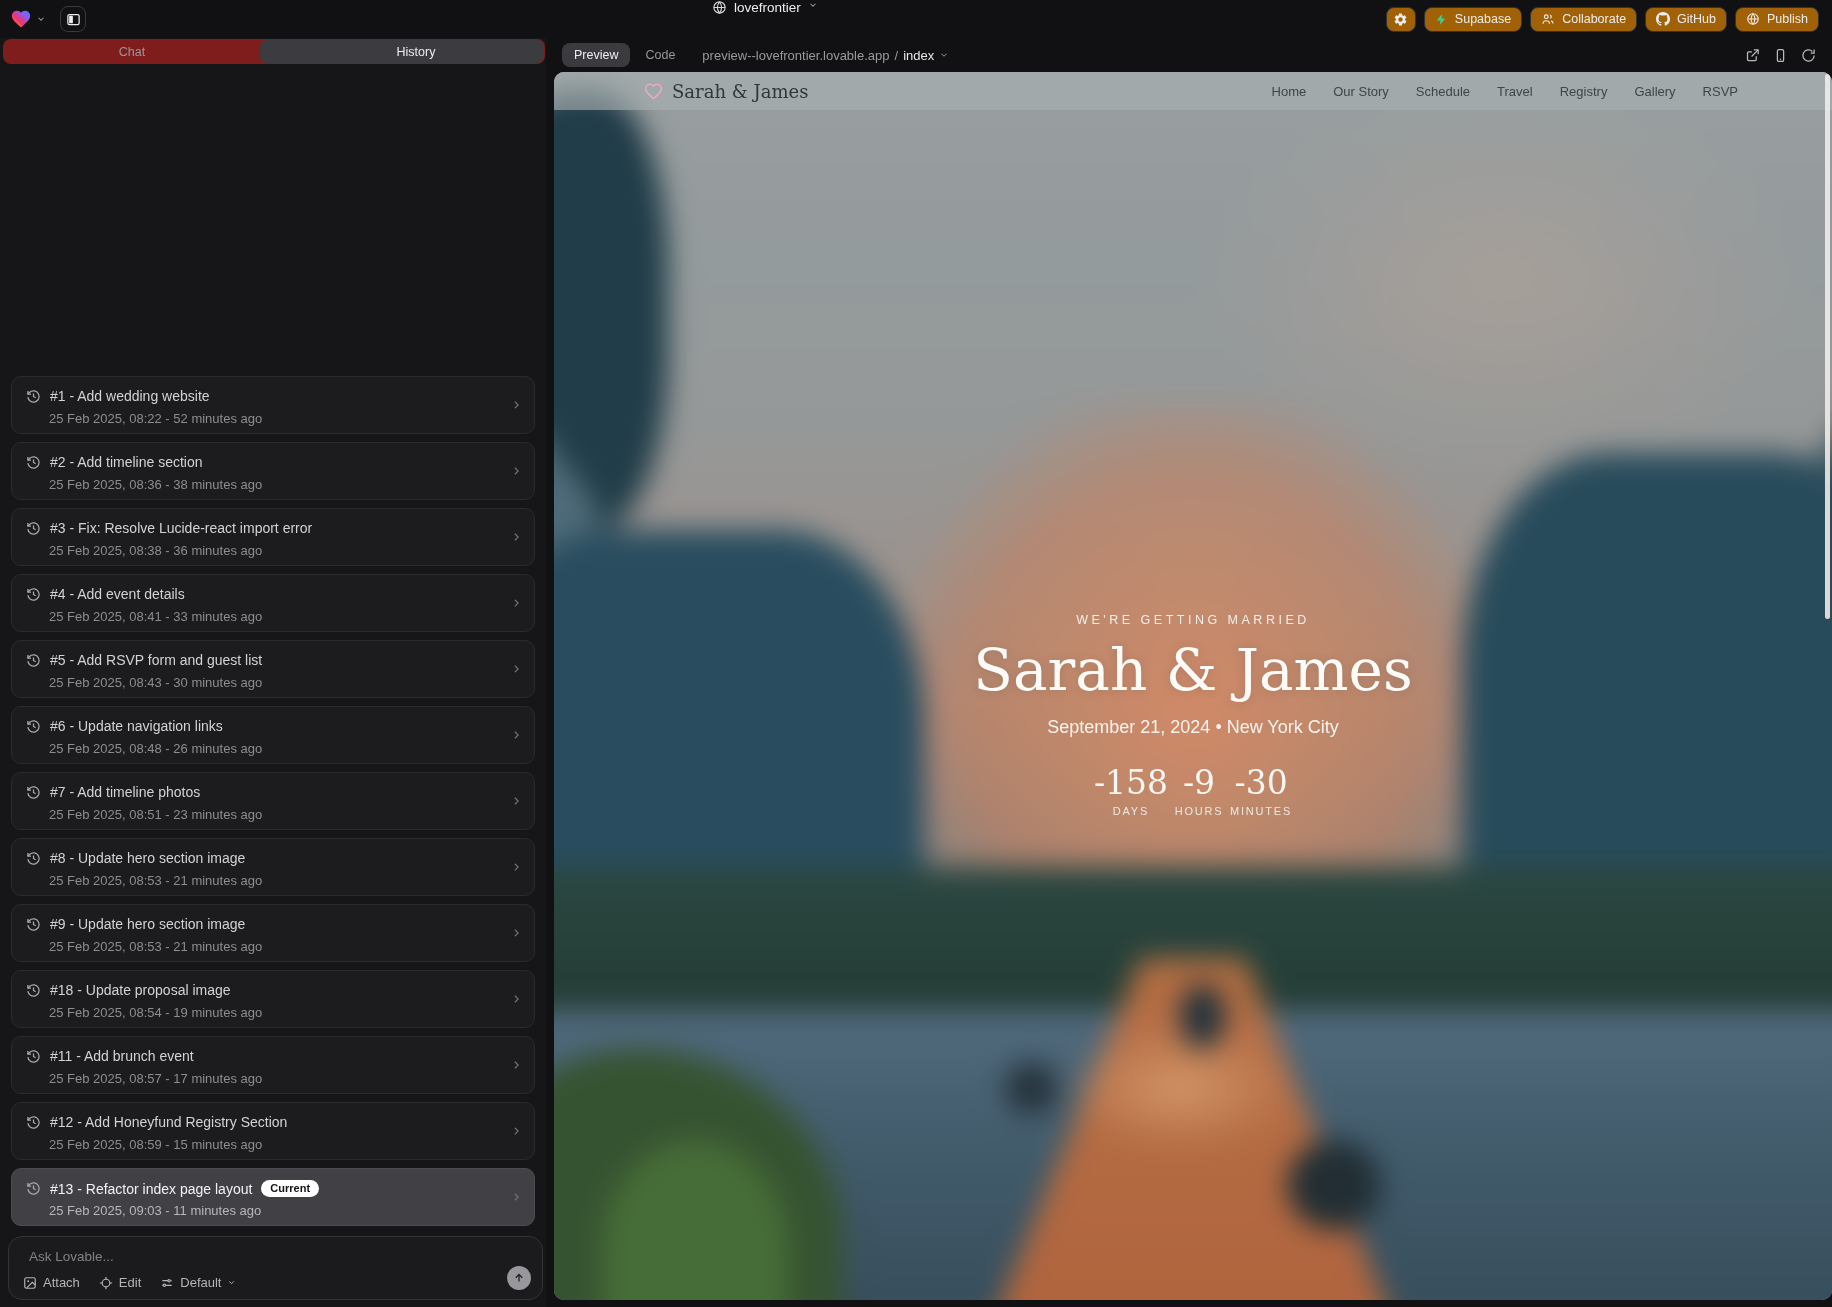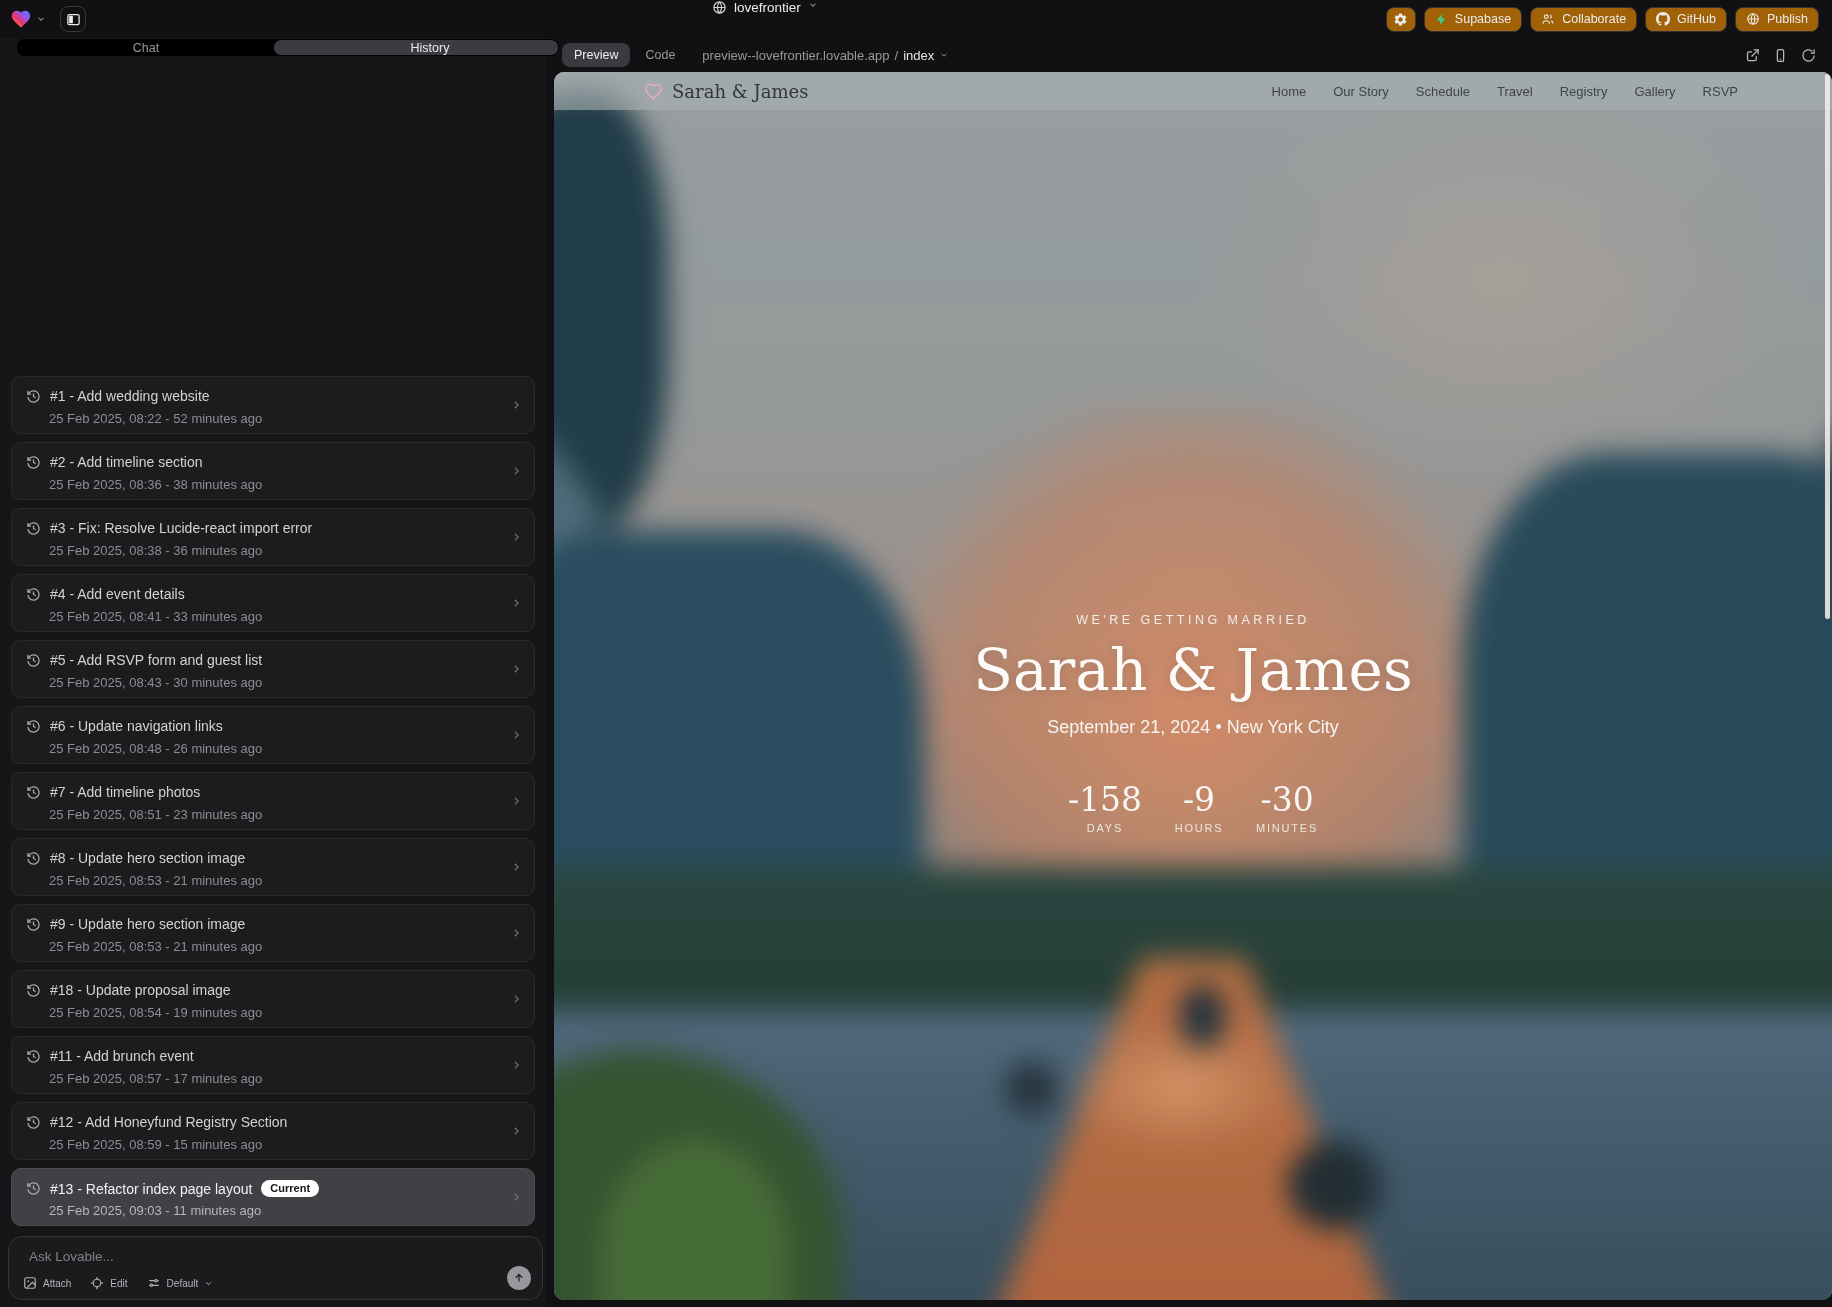--- a/index.html
+++ b/index.html
@@ -25,21 +25,21 @@
     display:flex;align-items:center;justify-content:center;background:transparent;}
   .tb-center{position:absolute;left:712px;top:0;height:38px;display:flex;align-items:flex-start;gap:7px;}
   .project-name{font-size:13.5px;color:#ececee;}
   .tb-right{position:absolute;right:13px;top:0;height:38px;display:flex;align-items:center;gap:8px;}
   .tb-btn{height:25px;display:flex;align-items:center;gap:7px;padding:0 10px;
     background:#a16207;border:1px solid #323236;border-radius:8px;font-size:12.5px;color:#ececee;}
   .tb-iconbtn{width:30px;padding:0;justify-content:center;}
 
   
   .left-panel{position:absolute;left:0;top:38px;width:546px;height:1269px;background:#161619;}
-  .tabbar{position:absolute;left:17px;top:1px;width:542px;height:17px;background:#000000;
+  .tabbar{position:absolute;left:3px;top:1px;width:542px;height:25px;background:#7f1d1d;
     border-radius:8px;display:flex;padding:1px;}
   .tab{flex:1;display:flex;align-items:center;justify-content:center;font-size:12.5px;
     color:#98989d;border-radius:7px;cursor:pointer;}
   .tab.active{background:#3b3b40;color:#ececef;padding-left:28px;}
 
   .history-list{position:absolute;left:11px;top:338px;width:524px;}
   .hist-card{position:relative;height:58px;margin-bottom:8px;background:#1c1c1f;
     border:1px solid #2b2b2f;border-radius:10px;cursor:pointer;}
   .hist-card.selected{background:#404045;border-color:#4b4b50;}
   .hist-row1{position:absolute;left:14px;top:11px;display:flex;align-items:center;gap:9px;}
@@ -51,21 +51,21 @@
   .hist-time{position:absolute;left:37px;top:34px;font-size:13px;color:#8c8c92;}
   .hist-card.selected .hist-time{color:#b6b6bb;}
   .hist-chevron{position:absolute;right:11px;top:50%;transform:translateY(-50%);color:#6f6f75;}
 
   .composer{position:absolute;left:8px;top:1198px;width:535px;height:64px;background:#1b1b1e;
     border:1px solid #333338;border-radius:14px;}
   .composer-input{position:absolute;left:18px;top:11px;width:420px;background:transparent;border:none;
     outline:none;font-size:13.5px;color:#d9d9dc;font-family:"Liberation Sans",sans-serif;}
   .composer-input::placeholder{color:#818187;}
   .composer-row{position:absolute;left:14px;bottom:9px;display:flex;align-items:center;gap:19px;}
-  .composer-btn{display:flex;align-items:center;gap:6px;font-size:10px;color:#b4b4b9;cursor:pointer;}
+  .composer-btn{display:flex;align-items:center;gap:6px;font-size:13px;color:#b4b4b9;cursor:pointer;}
   .send-btn{position:absolute;right:11px;bottom:9px;width:24px;height:24px;border-radius:50%;
     background:#98989c;display:flex;align-items:center;justify-content:center;cursor:pointer;}
 
   
   .preview-panel{position:absolute;left:554px;top:38px;width:1278px;height:1262px;}
   .pv-toolbar{position:absolute;left:0;top:0;width:100%;height:34px;display:flex;align-items:center;}
   .pv-tab-active{margin-left:8px;height:24px;padding:0 12px;background:#3a3a3f;border-radius:8px;
     display:flex;align-items:center;font-size:12.5px;color:#ededef;cursor:pointer;}
   .pv-tab{margin-left:15px;font-size:12.5px;color:#97979c;cursor:pointer;}
   .pv-url{margin-left:27px;display:flex;align-items:center;gap:5px;font-size:13px;color:#98989d;cursor:pointer;}
@@ -114,21 +114,21 @@
   .site-logo{display:flex;align-items:center;gap:9px;font-family:"DejaVu Serif",serif;
     font-size:18px;color:#30373a;cursor:pointer;}
   .site-nav{margin-left:auto;display:flex;align-items:center;gap:27px;}
   .site-nav .nav-link{font-size:13px;color:#3e4549;cursor:pointer;white-space:nowrap;}
 
   .hero{position:absolute;left:0;right:0;top:541px;z-index:2;text-align:center;color:#fbfaf7;}
   .hero-eyebrow{font-size:12.5px;letter-spacing:3.5px;color:#f2efe9;}
   .hero-title{margin-top:6px;font-family:"DejaVu Serif",serif;font-size:58px;line-height:74px;
     font-weight:normal;color:#fcfbf8;text-shadow:0 1px 10px rgba(40,60,70,.18);}
   .hero-date{margin-top:10px;font-size:18px;color:#f7f4f0;}
-  .countdown{margin-top:42px;display:flex;justify-content:center;gap:26px;}
+  .countdown{margin-top:25px;display:flex;justify-content:center;}
   .cd-col{min-width:62px;}
   .cd-value{font-family:"DejaVu Serif",serif;font-size:33px;line-height:40px;color:#f8f6f2;}
   .cd-label{margin-top:2px;font-size:11px;letter-spacing:1.8px;color:#ece8e1;}
 
   .pv-scrollbar{position:absolute;right:2px;top:2px;width:5px;height:545px;z-index:4;
     background:rgba(243,237,232,.88);border-radius:3px;cursor:pointer;}
 </style>
 </head>
 <body>
 

